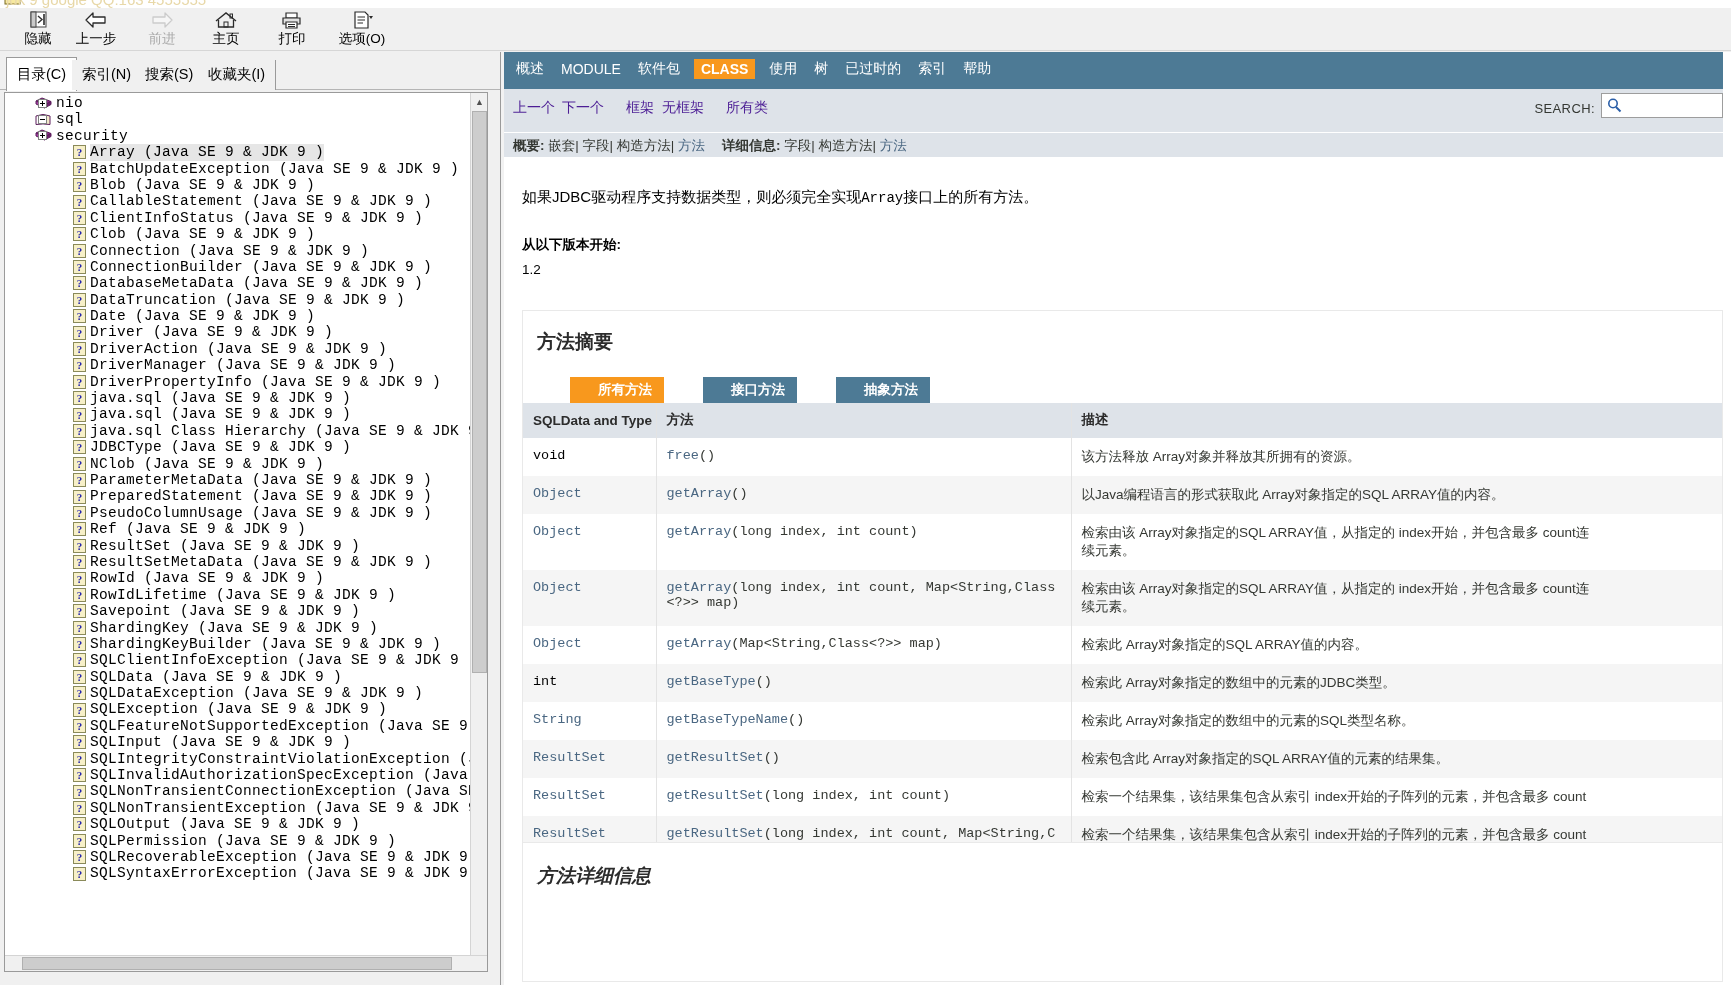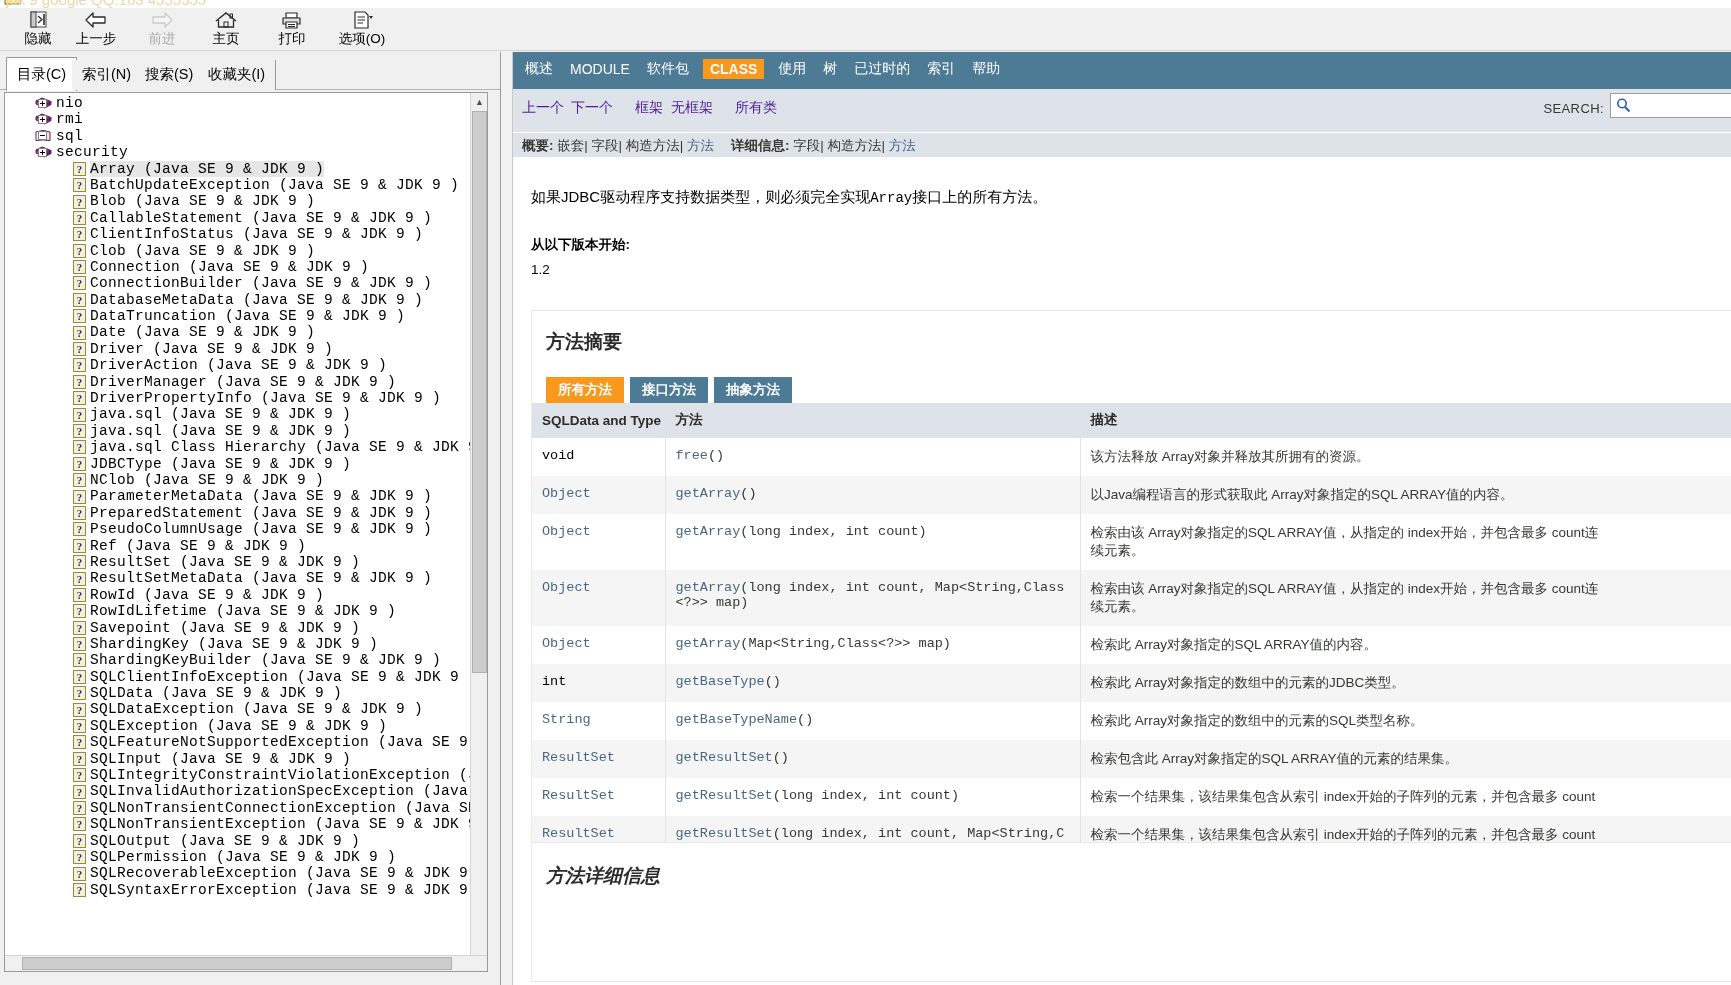--- a/index.html
+++ b/index.html
@@ -146,21 +146,21 @@
     position: absolute; left: 500px; top: 52px; width: 1231px; height: 933px;
     background: #ffffff;
     border-left: 1px solid #9a9a9a;
     overflow: hidden;
   }
   .doc-scroll-left {
     position: absolute; left: 0; top: 0; width: 12px; height: 933px;
     background: #f2f2f2; border-right: 1px solid #c8c8c8;
   }
   .doc {
-    position: absolute; left: 12px; top: 0; width: 1219px; height: 933px;
+    position: absolute; left: 3px; top: 0; width: 1219px; height: 933px;
     background: #ffffff; overflow: hidden;
   }
   .navbar {
     position: absolute; left: 0; top: 0; width: 1219px; height: 37px;
     background: #4d7a95;
   }
   .navlist {
     position: absolute; left: 9px; top: 6px;
     display: flex; align-items: center; gap: 11px;
   }
@@ -230,24 +230,25 @@
   .block-title {
     margin: 18px 0 0 14px;
     font-size: 19px; font-weight: bold; color: #2c2c2c;
   }
   .tabrow {
     margin: 22px 0 0 14px;
     display: flex; align-items: flex-end; gap: 6px;
     height: 26px;
   }
   .mtab {
-    height: 26px; padding: 4px 12px 0 12px;
+    height: 26px; padding: 4px 12px 0 28px;
     font-size: 13.5px; font-weight: bold; color: #ffffff;
     background: #4d7a95;
     white-space: nowrap;
+    margin-left: 33px;
   }
   .mtab.active { background: #f8981d; }
 
   table.mt {
     width: 100%; border-collapse: collapse; margin-top: 0;
     table-layout: fixed;
   }
   table.mt th {
     background: #dee3e9;
     text-align: left;
@@ -381,29 +382,20 @@
     <div class="treebox">
       <div class="tree" id="tree-root">
           <div class="tnode pkg">
             <span class="expander plus"></span>
             <svg class="ico-book" viewBox="0 0 17 13">
               <path d="M1 4 L7 1 L16 4.5 L9.5 8 Z" fill="#8b2f8b" stroke="#5c1f5c"></path>
               <path d="M1 4 L1 7 L9.5 11 L9.5 8 Z" fill="#a63ea6" stroke="#5c1f5c"></path>
               <path d="M16 4.5 L16 7.5 L9.5 11 L9.5 8 Z" fill="#6d216d" stroke="#5c1f5c"></path>
             </svg>
             <span class="tlabel">nio</span>
-          </div>
-          <div class="tnode pkg">
-            <span class="expander plus"></span>
-            <svg class="ico-book" viewBox="0 0 17 13">
-              <path d="M1 4 L7 1 L16 4.5 L9.5 8 Z" fill="#8b2f8b" stroke="#5c1f5c"></path>
-              <path d="M1 4 L1 7 L9.5 11 L9.5 8 Z" fill="#a63ea6" stroke="#5c1f5c"></path>
-              <path d="M16 4.5 L16 7.5 L9.5 11 L9.5 8 Z" fill="#6d216d" stroke="#5c1f5c"></path>
-            </svg>
-            <span class="tlabel">rmi</span>
           </div>
           <div class="tnode pkg">
             <span class="expander minus"></span>
             <svg class="ico-book" viewBox="0 0 17 13">
               <path d="M1 3 L7.5 1.5 L7.5 11 L1 11.5 Z" fill="#ffffff" stroke="#5c1f5c"></path>
               <path d="M8.5 1.5 L15 3 L15 11.5 L8.5 11 Z" fill="#f2e8c9" stroke="#5c1f5c"></path>
               <path d="M7.5 1.5 L8.5 1.5 L8.5 11 L7.5 11 Z" fill="#8b2f8b" stroke="#5c1f5c"></path>
             </svg>
             <span class="tlabel">sql</span>
           </div>

